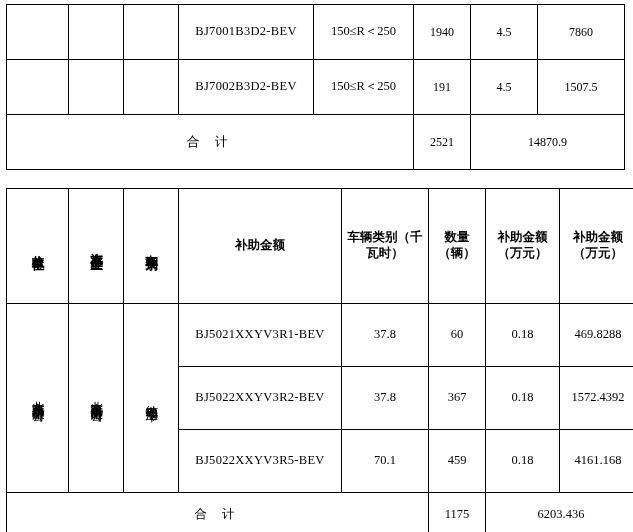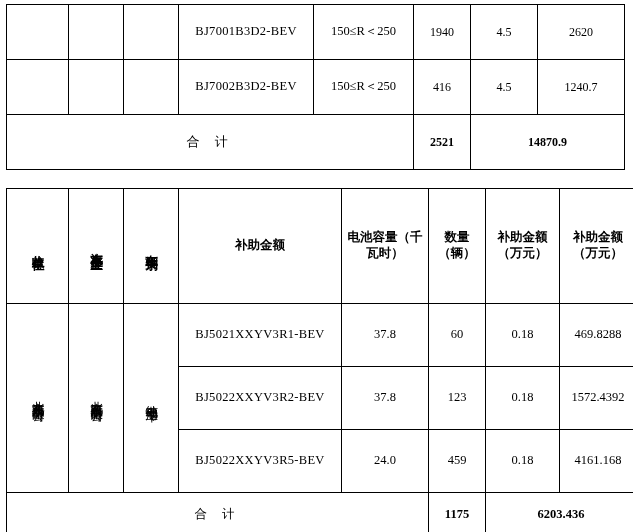--- a/index.html
+++ b/index.html
@@ -86,21 +86,21 @@
   }
   .model-cell-b {
     font-size: 12.5px;
     letter-spacing: 0.3px;
   }
   .total-row-label {
     font-size: 13px;
     letter-spacing: 6px;
   }
   .num-bold {
-    font-weight: bold;
+    font-weight: normal;
   }
   .nowrap { white-space: nowrap; }
 </style>
 </head>
 <body>
 
 <div class="page">
 
   <table id="table-top" class="doc-table">
     <colgroup>
@@ -115,31 +115,31 @@
     </colgroup>
     <tbody>
       <tr>
         <td></td>
         <td></td>
         <td></td>
         <td class="model-cell">BJ7001B3D2-BEV</td>
         <td class="range-cell nowrap">150≤R＜250</td>
         <td>1940</td>
         <td>4.5</td>
-        <td>2620</td>
+        <td>7860</td>
       </tr>
       <tr>
         <td></td>
         <td></td>
         <td></td>
         <td class="model-cell">BJ7002B3D2-BEV</td>
         <td class="range-cell nowrap">150≤R＜250</td>
-        <td>416</td>
+        <td>191</td>
         <td>4.5</td>
-        <td>1240.7</td>
+        <td>1507.5</td>
       </tr>
       <tr>
         <td class="total-label" colspan="5">合  计</td>
         <td class="num-bold">2521</td>
         <td class="num-bold" colspan="2">14870.9</td>
       </tr>
     </tbody>
   </table>
 
   <table id="table-bottom" class="doc-table">
@@ -158,21 +158,21 @@
         <td class="v-head">
           <span class="vertical-text">收款单位</span>
         </td>
         <td class="v-head">
           <span class="vertical-text">汽车生产企业</span>
         </td>
         <td class="v-head">
           <span class="vertical-text">车辆类别</span>
         </td>
         <td class="h-head">补助金额</td>
-        <td class="h-head">电池容量（千瓦时）</td>
+        <td class="h-head">车辆类别（千瓦时）</td>
         <td class="h-head">数量（辆）</td>
         <td class="h-head">补助金额（万元）</td>
         <td class="h-head">补助金额（万元）</td>
       </tr>
 
       <tr style="height:63px">
         <td class="company-cell" rowspan="3">
           <span class="vertical-text">北京汽车股份有限公司</span>
         </td>
         <td class="company-cell" rowspan="3">
@@ -184,28 +184,28 @@
         <td class="model-cell-b">BJ5021XXYV3R1-BEV</td>
         <td>37.8</td>
         <td>60</td>
         <td>0.18</td>
         <td>469.8288</td>
       </tr>
 
       <tr style="height:63px">
         <td class="model-cell-b">BJ5022XXYV3R2-BEV</td>
         <td>37.8</td>
-        <td>123</td>
+        <td>367</td>
         <td>0.18</td>
         <td>1572.4392</td>
       </tr>
 
       <tr style="height:63px">
         <td class="model-cell-b">BJ5022XXYV3R5-BEV</td>
-        <td>24.0</td>
+        <td>70.1</td>
         <td>459</td>
         <td>0.18</td>
         <td>4161.168</td>
       </tr>
 
       <tr style="height:45px">
         <td class="total-row-label" colspan="5">合  计</td>
         <td class="num-bold">1175</td>
         <td class="num-bold" colspan="2">6203.436</td>
       </tr>

